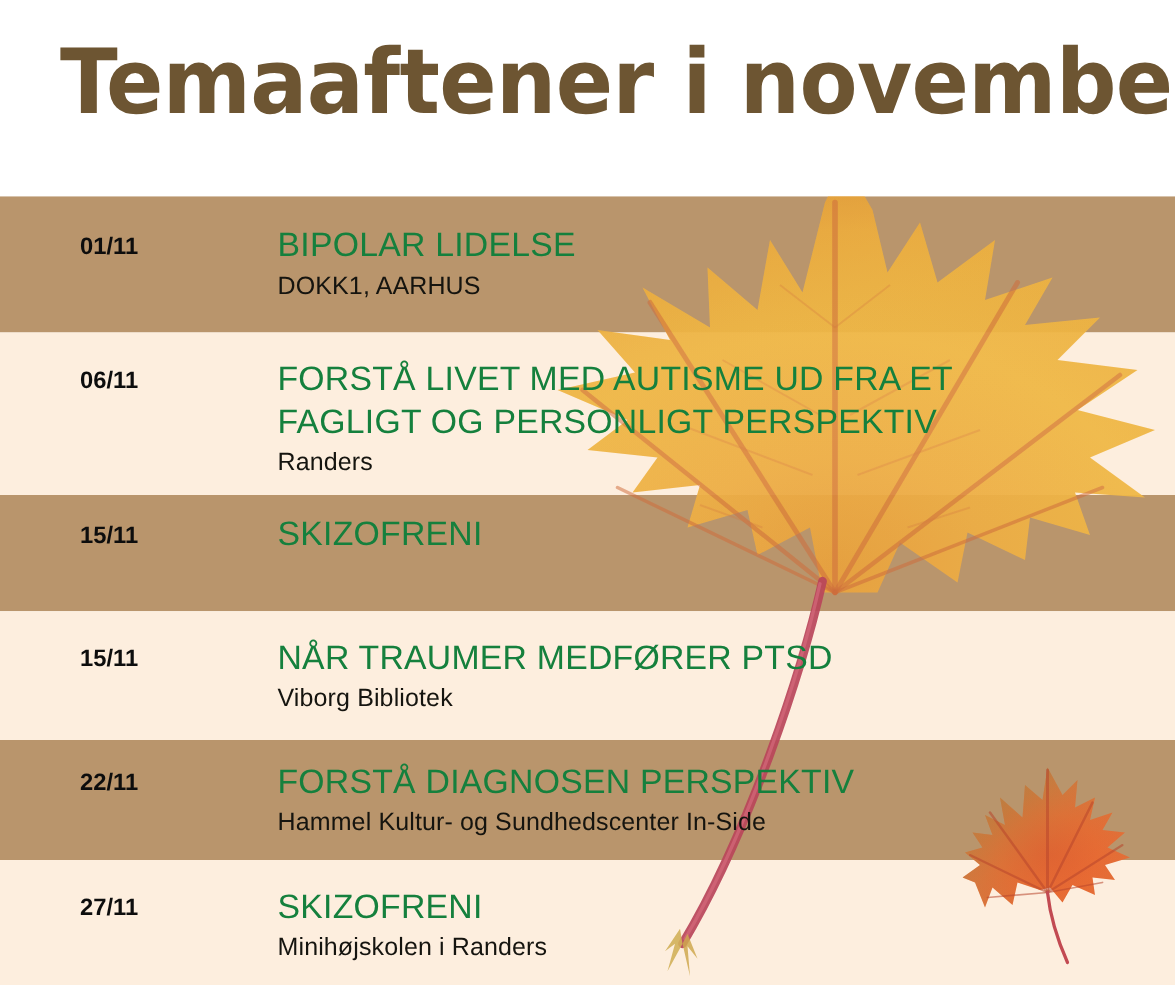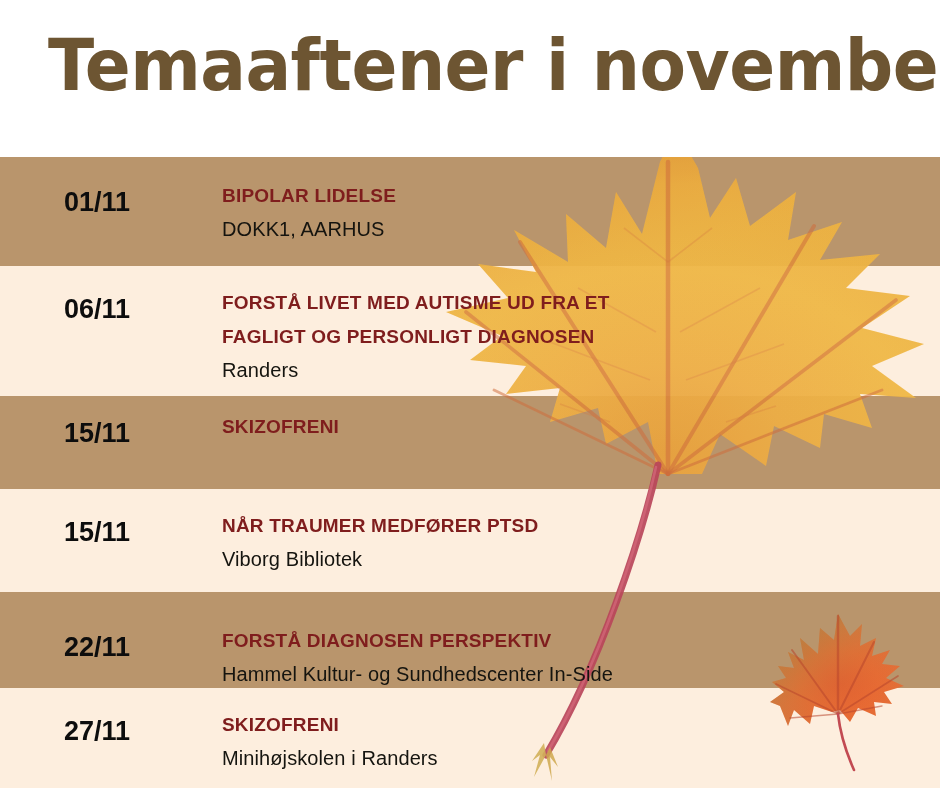--- a/index.html
+++ b/index.html
@@ -56,35 +56,35 @@
   #rowtext {
     position:absolute;
     left:0; top:157px; width:940px; height:631px;
     z-index:4;
     pointer-events:none;
   }
   .rowline { position:absolute; left:0; width:940px; }
   .date {
     position:absolute;
     left:64px;
-    font-size:27px;
+    font-size:19px;
     font-weight:700;
     color:#0d0d0d;
     letter-spacing:0px;
     white-space:nowrap;
   }
   .titleblock {
     position:absolute;
     left:222px;
     width:700px;
   }
   .ev-title {
-    font-size:19px;
-    font-weight:700;
-    color:#7f1d1d;
+    font-size:27px;
+    font-weight:400;
+    color:#15803d;
     letter-spacing:0.2px;
     line-height:34px;
     white-space:pre-line;
   }
   .ev-venue {
     font-size:20px;
     font-weight:400;
     color:#15140f;
     letter-spacing:0.1px;
     line-height:28px;
@@ -262,38 +262,38 @@
         <div class="date" style="top: 30px;">01/11</div>
         <div class="titleblock" style="top: 22px;">
           <div class="ev-title">BIPOLAR LIDELSE</div>
           <div class="ev-venue">DOKK1, AARHUS</div>
         </div>
       </div>
       <div class="rowline" style="top: 109px; height: 130px;">
         <div class="date" style="top: 28px;">06/11</div>
         <div class="titleblock" style="top: 20px;">
           <div class="ev-title">FORSTÅ LIVET MED AUTISME UD FRA ET
-FAGLIGT OG PERSONLIGT DIAGNOSEN</div>
+FAGLIGT OG PERSONLIGT PERSPEKTIV</div>
           <div class="ev-venue">Randers</div>
         </div>
       </div>
       <div class="rowline" style="top: 239px; height: 93px;">
         <div class="date" style="top: 22px;">15/11</div>
         <div class="titleblock" style="top: 14px;">
           <div class="ev-title">SKIZOFRENI</div>
         </div>
       </div>
       <div class="rowline" style="top: 332px; height: 103px;">
         <div class="date" style="top: 28px;">15/11</div>
         <div class="titleblock" style="top: 20px;">
           <div class="ev-title">NÅR TRAUMER MEDFØRER PTSD</div>
           <div class="ev-venue">Viborg Bibliotek</div>
         </div>
       </div>
-      <div class="rowline" style="top: 435px; height: 96px; margin-top: 16px;">
+      <div class="rowline" style="top: 435px; height: 96px;">
         <div class="date" style="top: 24px;">22/11</div>
         <div class="titleblock" style="top: 16px;">
           <div class="ev-title">FORSTÅ DIAGNOSEN PERSPEKTIV</div>
           <div class="ev-venue">Hammel Kultur- og Sundhedscenter In-Side</div>
         </div>
       </div>
       <div class="rowline" style="top: 531px; height: 100px;">
         <div class="date" style="top: 28px; text-align: center;">27/11</div>
         <div class="titleblock" style="top: 20px;">
           <div class="ev-title">SKIZOFRENI</div>

